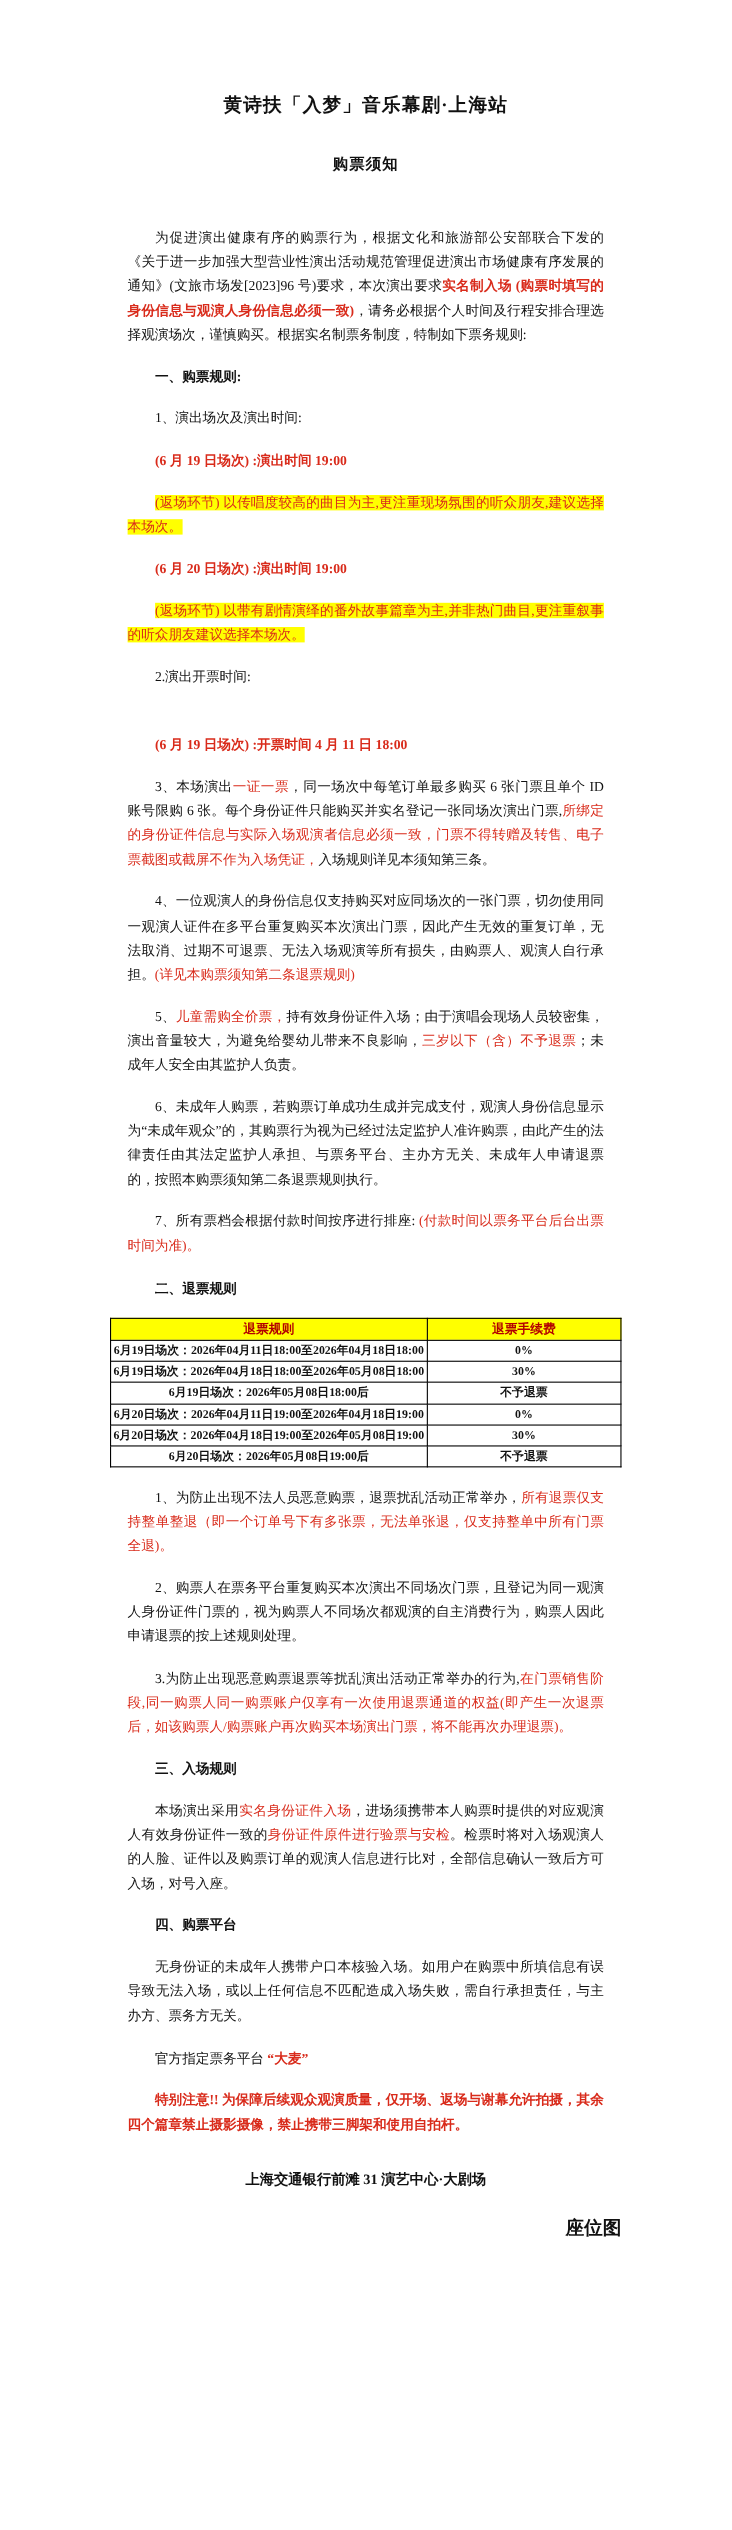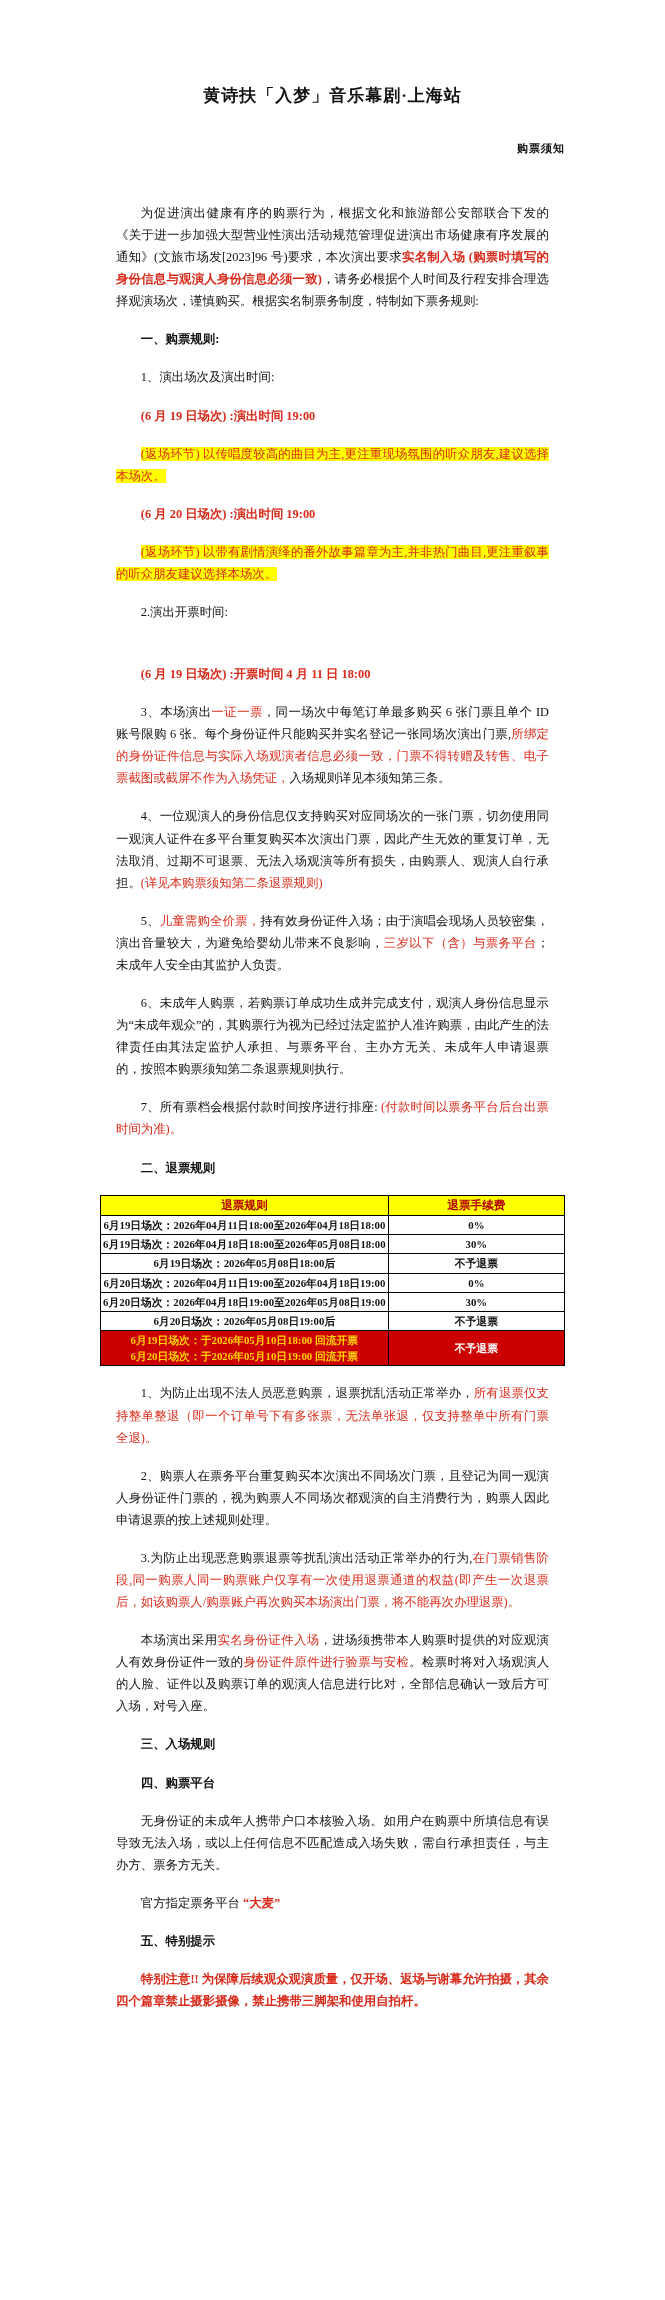--- a/index.html
+++ b/index.html
@@ -1,20 +1,20 @@
 <!DOCTYPE html>
 <html><head>
 <meta charset="utf-8">
 <style>
   html,body{margin:0;padding:0;background:#ffffff;}
   .page{width:665px;height:2036px;margin:0 auto;background:#fff;box-sizing:border-box;
         padding:84px 100px 30px 100px;position:relative;
         font-family:Liberation Serif, serif;color:#111;}
   .title{font-size:17px;font-weight:bold;text-align:center;margin:0 0 34px 0;letter-spacing:1px;}
-  .subtitle{font-size:11px;font-weight:bold;text-align:right;margin:0 0 46px 0;letter-spacing:1px;}
+  .subtitle{font-size:14px;font-weight:bold;text-align:center;margin:0 0 46px 0;letter-spacing:1px;}
   p.para{font-size:12.4px;line-height:1.78;text-align:justify;margin:16px;text-indent:2em;}
   p.mb{margin-bottom:10px;}
   .sec-head{font-size:12.8px;font-weight:bold;margin:18px 0 6px 0;text-indent:0;text-align:left;}
   .red{color:#d92b1b;}
   .bold{font-weight:bold;}
   .hl{background:#ffff00;}
   .spacer8{height:8px;}
   table.refund{border-collapse:collapse;width:100%;margin:10px 0 16px 0;
                font-size:10.8px;font-weight:bold;text-align:center;}
   table.refund th,table.refund td{border:1px solid #000;padding:1px 2px;line-height:1.5;}
@@ -47,21 +47,21 @@
   <p class="para mb"><span class="red hl">(返场环节) 以带有剧情演绎的番外故事篇章为主,并非热门曲目,更注重叙事的听众朋友建议选择本场次。</span></p>
 
   <p class="para">2.演出开票时间:</p>
   <div class="spacer8"></div>
   <p class="para red bold">(6 月 19 日场次) :开票时间 4 月 11 日 18:00</p>
 
   <p class="para mb"><span>3、本场演出</span><span class="red">一证一票</span><span>，同一场次中每笔订单最多购买 6 张门票且单个 ID 账号限购 6 张。每个身份证件只能购买并实名登记一张同场次演出门票,</span><span class="red">所绑定的身份证件信息与实际入场观演者信息必须一致，门票不得转赠及转售、电子票截图或截屏不作为入场凭证，</span><span>入场规则详见本须知第三条。</span></p>
 
   <p class="para mb"><span>4、一位观演人的身份信息仅支持购买对应同场次的一张门票，切勿使用同一观演人证件在多平台重复购买本次演出门票，因此产生无效的重复订单，无法取消、过期不可退票、无法入场观演等所有损失，由购票人、观演人自行承担。</span><span class="red">(详见本购票须知第二条退票规则)</span></p>
 
-  <p class="para mb"><span>5、</span><span class="red">儿童需购全价票，</span><span>持有效身份证件入场；由于演唱会现场人员较密集，演出音量较大，为避免给婴幼儿带来不良影响，</span><span class="red">三岁以下（含）与票务平台</span><span>；未成年人安全由其监护人负责。</span></p>
+  <p class="para mb"><span>5、</span><span class="red">儿童需购全价票，</span><span>持有效身份证件入场；由于演唱会现场人员较密集，演出音量较大，为避免给婴幼儿带来不良影响，</span><span class="red">三岁以下（含）不予退票</span><span>；未成年人安全由其监护人负责。</span></p>
 
   <p class="para mb">6、未成年人购票，若购票订单成功生成并完成支付，观演人身份信息显示为“未成年观众”的，其购票行为视为已经过法定监护人准许购票，由此产生的法律责任由其法定监护人承担、与票务平台、主办方无关、未成年人申请退票的，按照本购票须知第二条退票规则执行。</p>
 
   <p class="para mb"><span>7、所有票档会根据付款时间按序进行排座: </span><span class="red">(付款时间以票务平台后台出票时间为准)。</span></p>
 
   <p class="para sec-head">二、退票规则</p>
 
   <table class="refund">
     <colgroup>
         <col class="c1">
@@ -89,42 +89,34 @@
           <td>0%</td>
         </tr>
     <tr>
           <td>6月20日场次：2026年04月18日19:00至2026年05月08日19:00</td>
           <td>30%</td>
         </tr>
     <tr>
           <td>6月20日场次：2026年05月08日19:00后</td>
           <td>不予退票</td>
         </tr>
-    <tr class="redrow">
-      <td>
-            <span class="rline">6月19日场次：于2026年05月10日18:00 回流开票</span>
-            <span class="rline">6月20日场次：于2026年05月10日19:00 回流开票</span>
-          </td>
-      <td>不予退票</td>
-    </tr>
   </tbody>
     </table>
 
   <p class="para mb"><span>1、为防止出现不法人员恶意购票，退票扰乱活动正常举办，</span><span class="red">所有退票仅支持整单整退（即一个订单号下有多张票，无法单张退，仅支持整单中所有门票全退)。</span></p>
   <p class="para mb">2、购票人在票务平台重复购买本次演出不同场次门票，且登记为同一观演人身份证件门票的，视为购票人不同场次都观演的自主消费行为，购票人因此申请退票的按上述规则处理。</p>
   <p class="para mb"><span>3.为防止出现恶意购票退票等扰乱演出活动正常举办的行为,</span><span class="red">在门票销售阶段,同一购票人同一购票账户仅享有一次使用退票通道的权益(即产生一次退票后，如该购票人/购票账户再次购买本场演出门票，将不能再次办理退票)。</span></p>
 
+  <p class="para sec-head">三、入场规则</p>
   <p class="para"><span>本场演出采用</span><span class="red">实名身份证件入场</span><span>，进场须携带本人购票时提供的对应观演人有效身份证件一致的</span><span class="red">身份证件原件进行验票与安检</span><span>。检票时将对入场观演人的人脸、证件以及购票订单的观演人信息进行比对，全部信息确认一致后方可入场，对号入座。</span></p>
-  <p class="para sec-head">三、入场规则</p>
   <p class="para sec-head">四、购票平台</p>
 
   <p class="para mb">无身份证的未成年人携带户口本核验入场。如用户在购票中所填信息有误导致无法入场，或以上任何信息不匹配造成入场失败，需自行承担责任，与主办方、票务方无关。</p>
   <p class="para mb"><span>官方指定票务平台 </span><span class="red bold">“大麦”</span></p>
 
-  <p class="para sec-head">五、特别提示</p>
   <p class="para red bold">特别注意!! 为保障后续观众观演质量，仅开场、返场与谢幕允许拍摄，其余四个篇章禁止摄影摄像，禁止携带三脚架和使用自拍杆。</p>
 
   <p class="venue-head">上海交通银行前滩 31 演艺中心·大剧场</p>
   <p class="seatmap-word">座位图</p>
 
   <div class="photo-wrap">
     <svg width="462" height="268" viewBox="0 0 462 268">
       <defs>
         <pattern id="lights" width="10" height="8" patternUnits="userSpaceOnUse">
           <circle cx="2" cy="2" r="1" fill="#ffe9b8"></circle>

